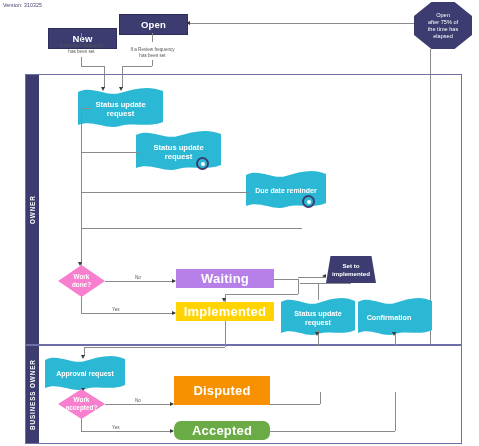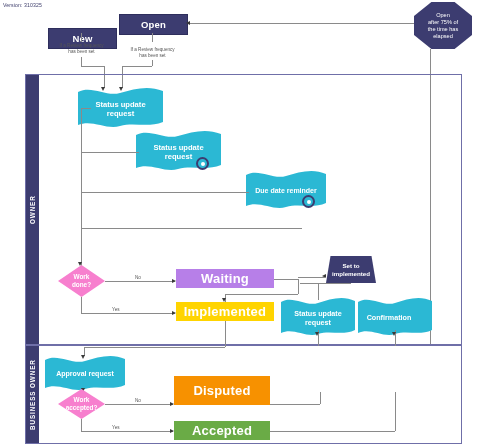--- a/index.html
+++ b/index.html
@@ -268,20 +268,20 @@
   <div class="abs ln-h" style="left:105px;top:404px;width:68px;"></div>
   <div class="abs elabel" style="left:135px;top:398px;">No</div>
   <div class="abs arrow-r" style="left:170px;top:401.5px;"></div>
 
   <div class="abs ln-v" style="left:81px;top:419px;height:12px;"></div>
   <div class="abs ln-h" style="left:81px;top:431px;width:92px;"></div>
   <div class="abs elabel" style="left:112px;top:425px;">Yes</div>
   <div class="abs arrow-r" style="left:170px;top:428.5px;"></div>
 
   <div class="abs statusbox sb-disputed" style="left:174px;top:376px;width:96px;height:29px;">Disputed</div>
-  <div class="abs statusbox sb-accepted" style="left:174px;top:421px;width:96px;height:19px;">Accepted</div>
+  <div class="abs statusbox sb-accepted" style="left:174px;top:421px;width:96px;height:19px;border-radius:7px;">Accepted</div>
 
   <div class="abs ln-h" style="left:270px;top:404px;width:50px;"></div>
   <div class="abs ln-v" style="left:320px;top:392px;height:12px;"></div>
   <div class="abs ln-h" style="left:270px;top:431px;width:125px;"></div>
   <div class="abs ln-v" style="left:395px;top:392px;height:39px;"></div>
 
 </div>
 
 </body></html>

